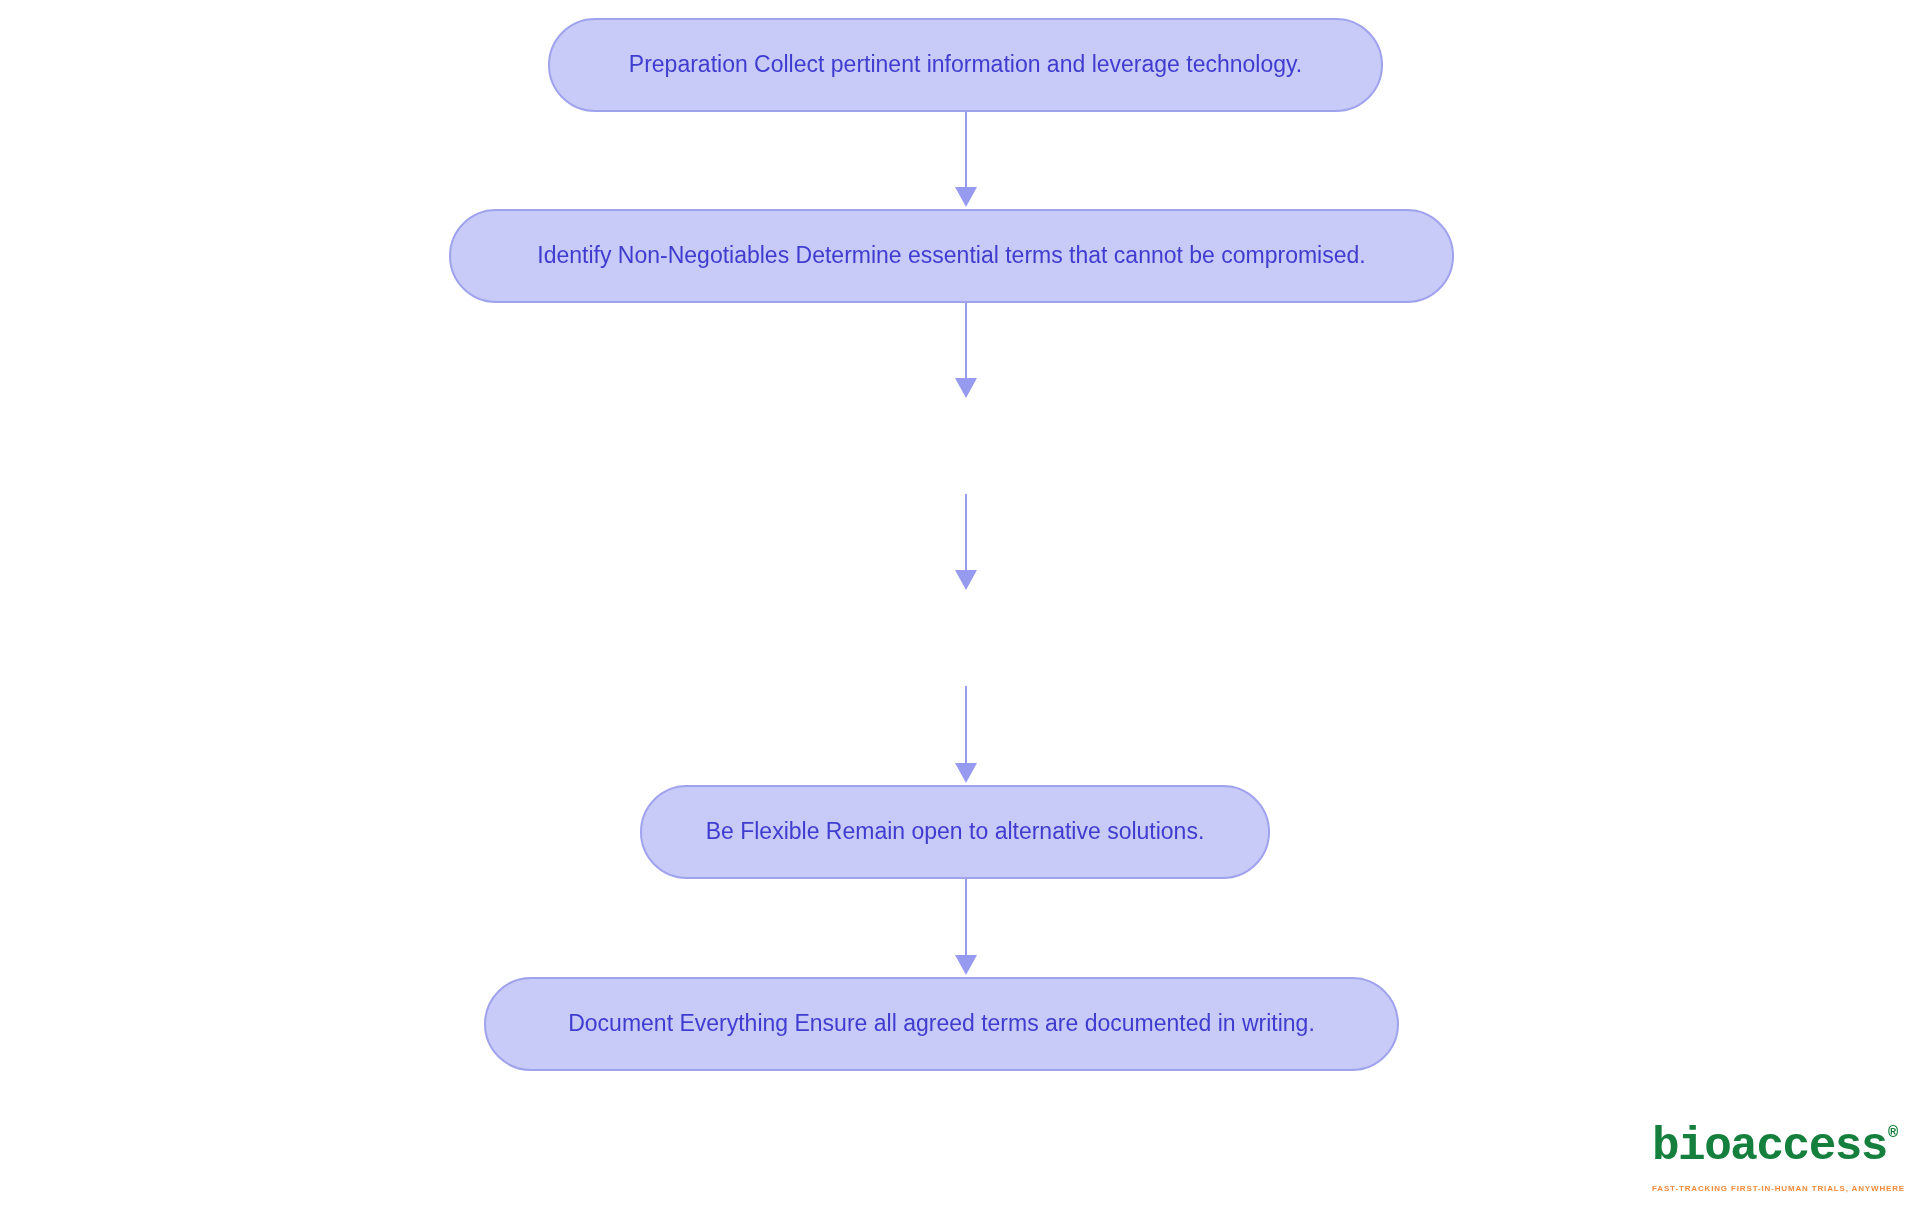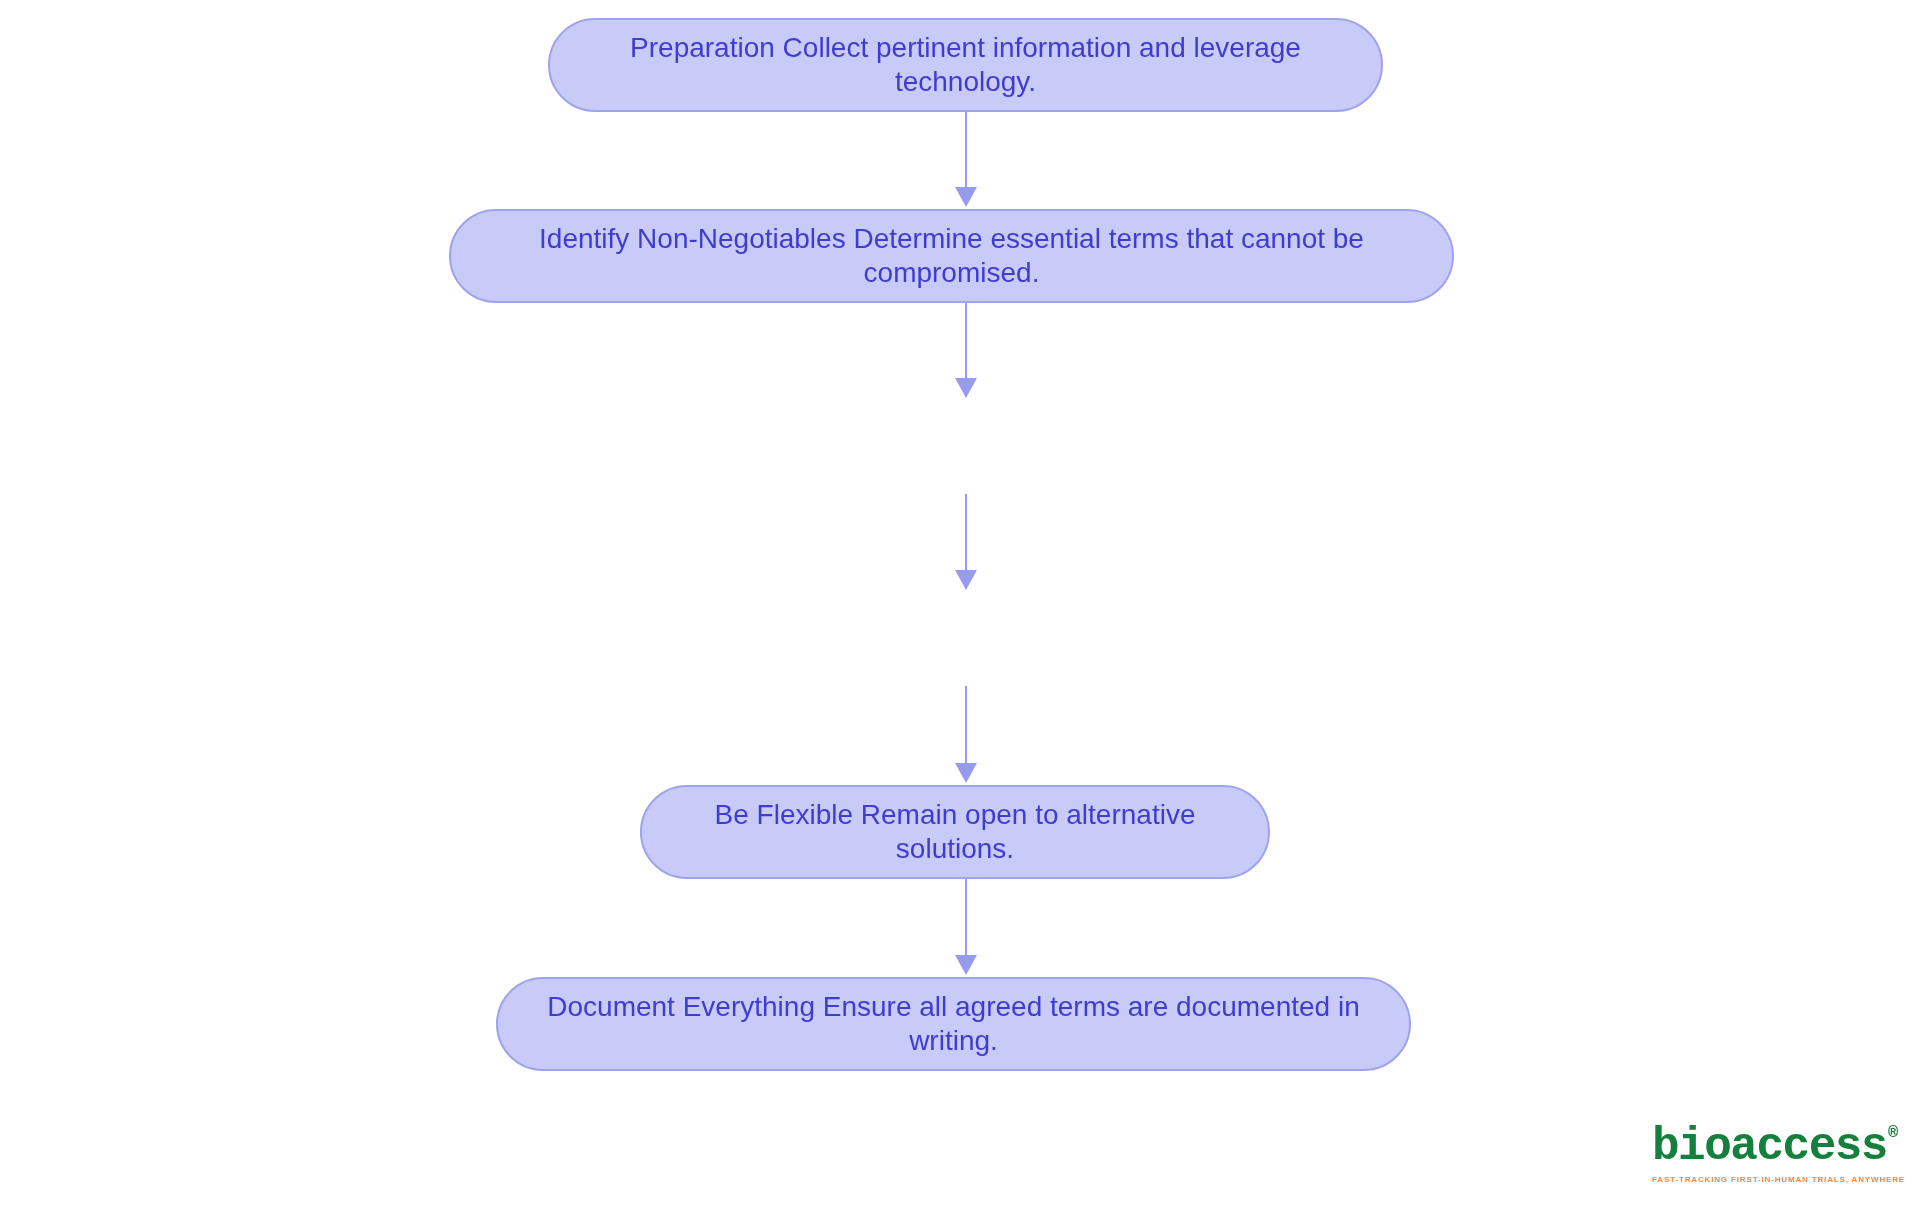--- a/index.html
+++ b/index.html
@@ -22,30 +22,30 @@
     height: 94px;
     box-sizing: border-box;
     background: #c8caf8;
     border: 2px solid #9fa3ee;
     border-radius: 47px;
     display: flex;
     align-items: center;
     justify-content: center;
     text-align: center;
     color: #403cd0;
-    font-size: 28px;
+    font-size: 23px;
     line-height: 1.2;
     padding: 0 30px;
   }
   .node-1 { left: 548px; top: 18px;  width: 835px;  }
   .node-2 { left: 449px; top: 209px; width: 1005px; }
   .node-3 { left: 512px; top: 400px; width: 907px;  }
   .node-4 { left: 518px; top: 592px; width: 895px;  }
   .node-5 { left: 640px; top: 785px; width: 630px;  }
-  .node-6 { left: 496px; top: 977px; width: 915px;  }
+  .node-6 { left: 484px; top: 977px; width: 915px;  }
 
   
   .arrow {
     position: absolute;
     left: 954px;
     width: 24px;
     display: flex;
     flex-direction: column;
     align-items: center;
   }
@@ -84,21 +84,21 @@
     font-family: Liberation Mono, monospace;
   }
   .brand sup {
     font-size: 17px;
     font-weight: bold;
     vertical-align: 22px;
     letter-spacing: 0;
     margin-left: 1px;
   }
   .tagline {
-    margin-top: 5px;
+    margin-top: 14px;
     color: #f08a3c;
     font-size: 8px;
     font-weight: bold;
     letter-spacing: 0.85px;
     white-space: nowrap;
   }
 </style>
 </head>
 <body>
 

